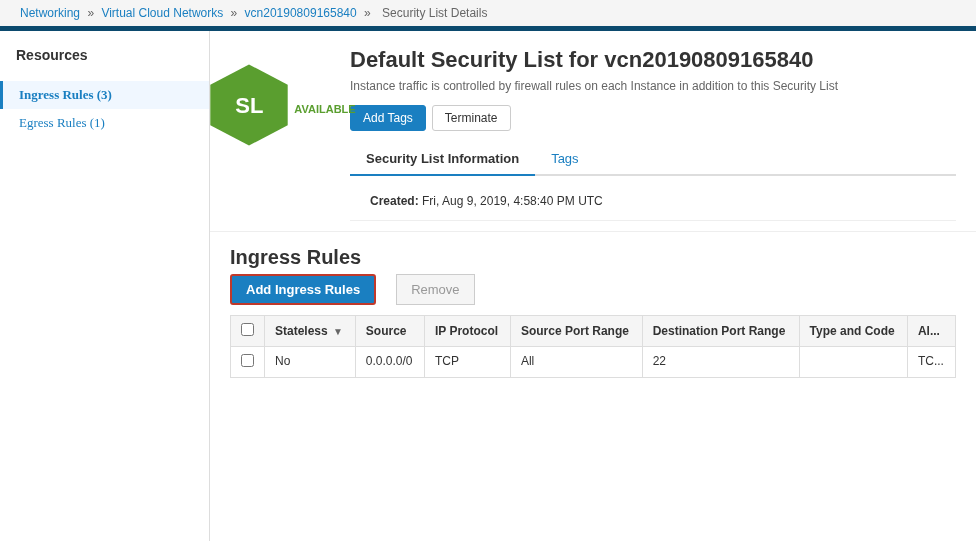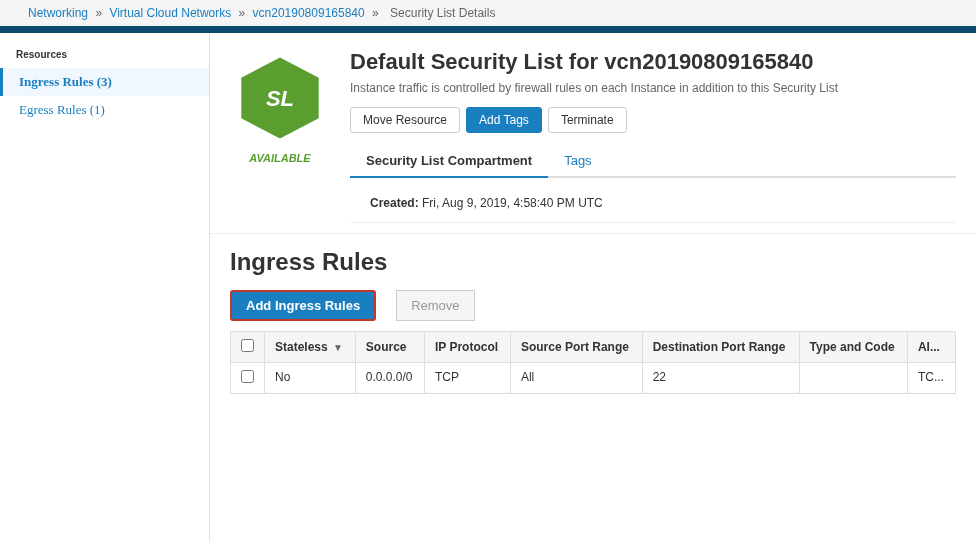--- a/index.html
+++ b/index.html
@@ -1,22 +1,22 @@
 <!DOCTYPE html>
 <html><head>
   <meta charset="utf-8">
   <style>
     * { box-sizing: border-box; margin: 0; padding: 0; }
     body { font-family: Arial, sans-serif; font-size: 13px; color: #333; background: #fff; width: 976px; height: 541px; overflow: hidden; }
 
     
     .breadcrumb-bar {
       background: #f5f5f5;
-      border-bottom: 7px solid #0c4a6e;
-      padding: 6px 28px;
+      border-bottom: 5px solid #0c4a6e;
+      padding: 6px 20px;
       font-size: 12px;
       color: #666;
     }
     .breadcrumb-bar a { color: #1a7fc1; text-decoration: none; }
     .breadcrumb-bar span { margin: 0 4px; }
 
     
     .main-layout {
       display: flex;
       height: calc(541px - 28px);
@@ -24,23 +24,23 @@
 
     
     .sidebar {
       width: 210px;
       min-width: 210px;
       border-right: 1px solid #ddd;
       padding: 16px 0;
       background: #fff;
     }
     .sidebar-title {
-      font-size: 10px;
-      font-weight: bold;
-      padding: 0 16px 8px 16px;
+      font-size: 14px;
+      font-weight: bold;
+      padding: 0 16px 18px 16px;
       color: #333;
     }
     .sidebar-item {
       padding: 6px 16px;
       font-size: 13px;
       cursor: pointer;
       color: #1a7fc1;
       border-left: 3px solid transparent;
       font-family: Liberation Serif, serif;
     }
@@ -63,26 +63,24 @@
       display: flex;
       align-items: flex-start;
       gap: 20px;
       border-bottom: 1px solid #eee;
     }
     .hex-icon {
       width: 100px;
       height: 110px;
       min-width: 100px;
       display: flex;
-      flex-direction: column;
       align-items: center;
       justify-content: center;
       position: relative;
       margin-top: 4px;
-      font-style: italic;
     }
     .hex-label {
       font-size: 22px;
       font-weight: bold;
       color: #fff;
       position: absolute;
       top: 50%;
       left: 50%;
       transform: translate(-50%, -50%);
       z-index: 2;
@@ -164,24 +162,24 @@
       color: #333;
     }
     .info-item strong { font-weight: bold; }
     .info-link { color: #1a7fc1; text-decoration: none; cursor: pointer; }
 
     
     .ingress-section {
       padding: 14px 20px 0 20px;
     }
     .section-title {
-      font-size: 24px;
-      font-weight: bold;
-      color: #333;
-      margin-bottom: 14px;
+      font-size: 20px;
+      font-weight: bold;
+      color: #333;
+      margin-bottom: 5px;
     }
     .rules-actions {
       display: flex;
       gap: 20px;
       margin-bottom: 10px;
     }
     .btn-ingress {
       padding: 6px 14px;
       font-size: 13px;
       border-radius: 3px;
@@ -264,27 +262,26 @@
           </svg>
           <span class="hex-label">SL</span>
         </div>
         <div class="hex-status">AVAILABLE</div>
       </div>
 
       <div class="resource-info">
         <div class="resource-title">Default Security List for vcn20190809165840</div>
         <div class="resource-subtitle">Instance traffic is controlled by firewall rules on each Instance in addition to this Security List</div>
         <div class="action-buttons">
-          <button class="btn">Move Resource</button>
           <button class="btn btn-primary">Add Tags</button>
           <button class="btn">Terminate</button>
         </div>
 
         <div class="tabs-bar">
-          <div class="tab active">Security List Compartment</div>
+          <div class="tab active">Security List Information</div>
           <div class="tab">Tags</div>
         </div>
 
         <div class="info-section">
           <div class="info-row" style="margin-top:6px;">
             <div class="info-item">
               <strong>Created:</strong>
               <span>Fri, Aug 9, 2019, 4:58:40 PM UTC</span>
             </div>
           </div>

